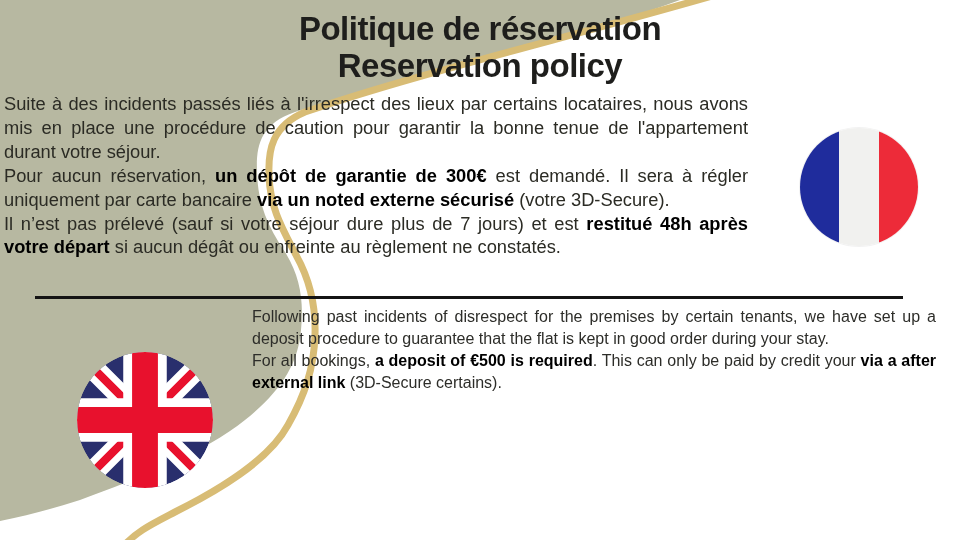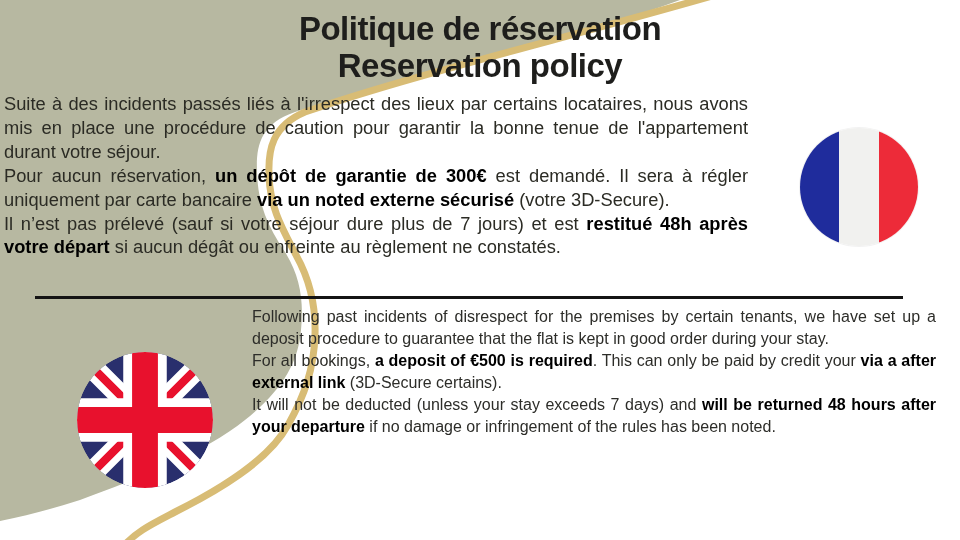--- a/index.html
+++ b/index.html
@@ -91,16 +91,15 @@
         <path d="M0,0 L100,100 M100,0 L0,100" stroke-width="6" fill="none" stroke="#e8112d"></path>
         <path d="M50,0 L50,100 M0,50 L100,50" stroke="#ffffff" stroke-width="32"></path>
         <path d="M50,0 L50,100 M0,50 L100,50" stroke-width="19" fill="none" stroke="#e8112d"></path>
       </g>
     </svg>
   </div>
 
   <div class="en-text">
     <p><span>Following past incidents of disrespect for the premises by certain tenants, we have set up a deposit procedure to guarantee that the flat is kept in good order during your stay.</span></p>
     <p><span>For all bookings, </span><span class="b">a deposit of €500 is required</span><span>. This can only be paid by credit your </span><span class="b">via a after external link</span><span> (3D-Secure certains).</span></p>
-    <p><span>It will not be deducted (unless your stay exceeds 7 days) and </span><span class="b">will be returned 48 hours after your departure</span><span> if no damage or infringement of the rules has been noted.</span></p>
   </div>
 
 </div>
 
 </body></html>

